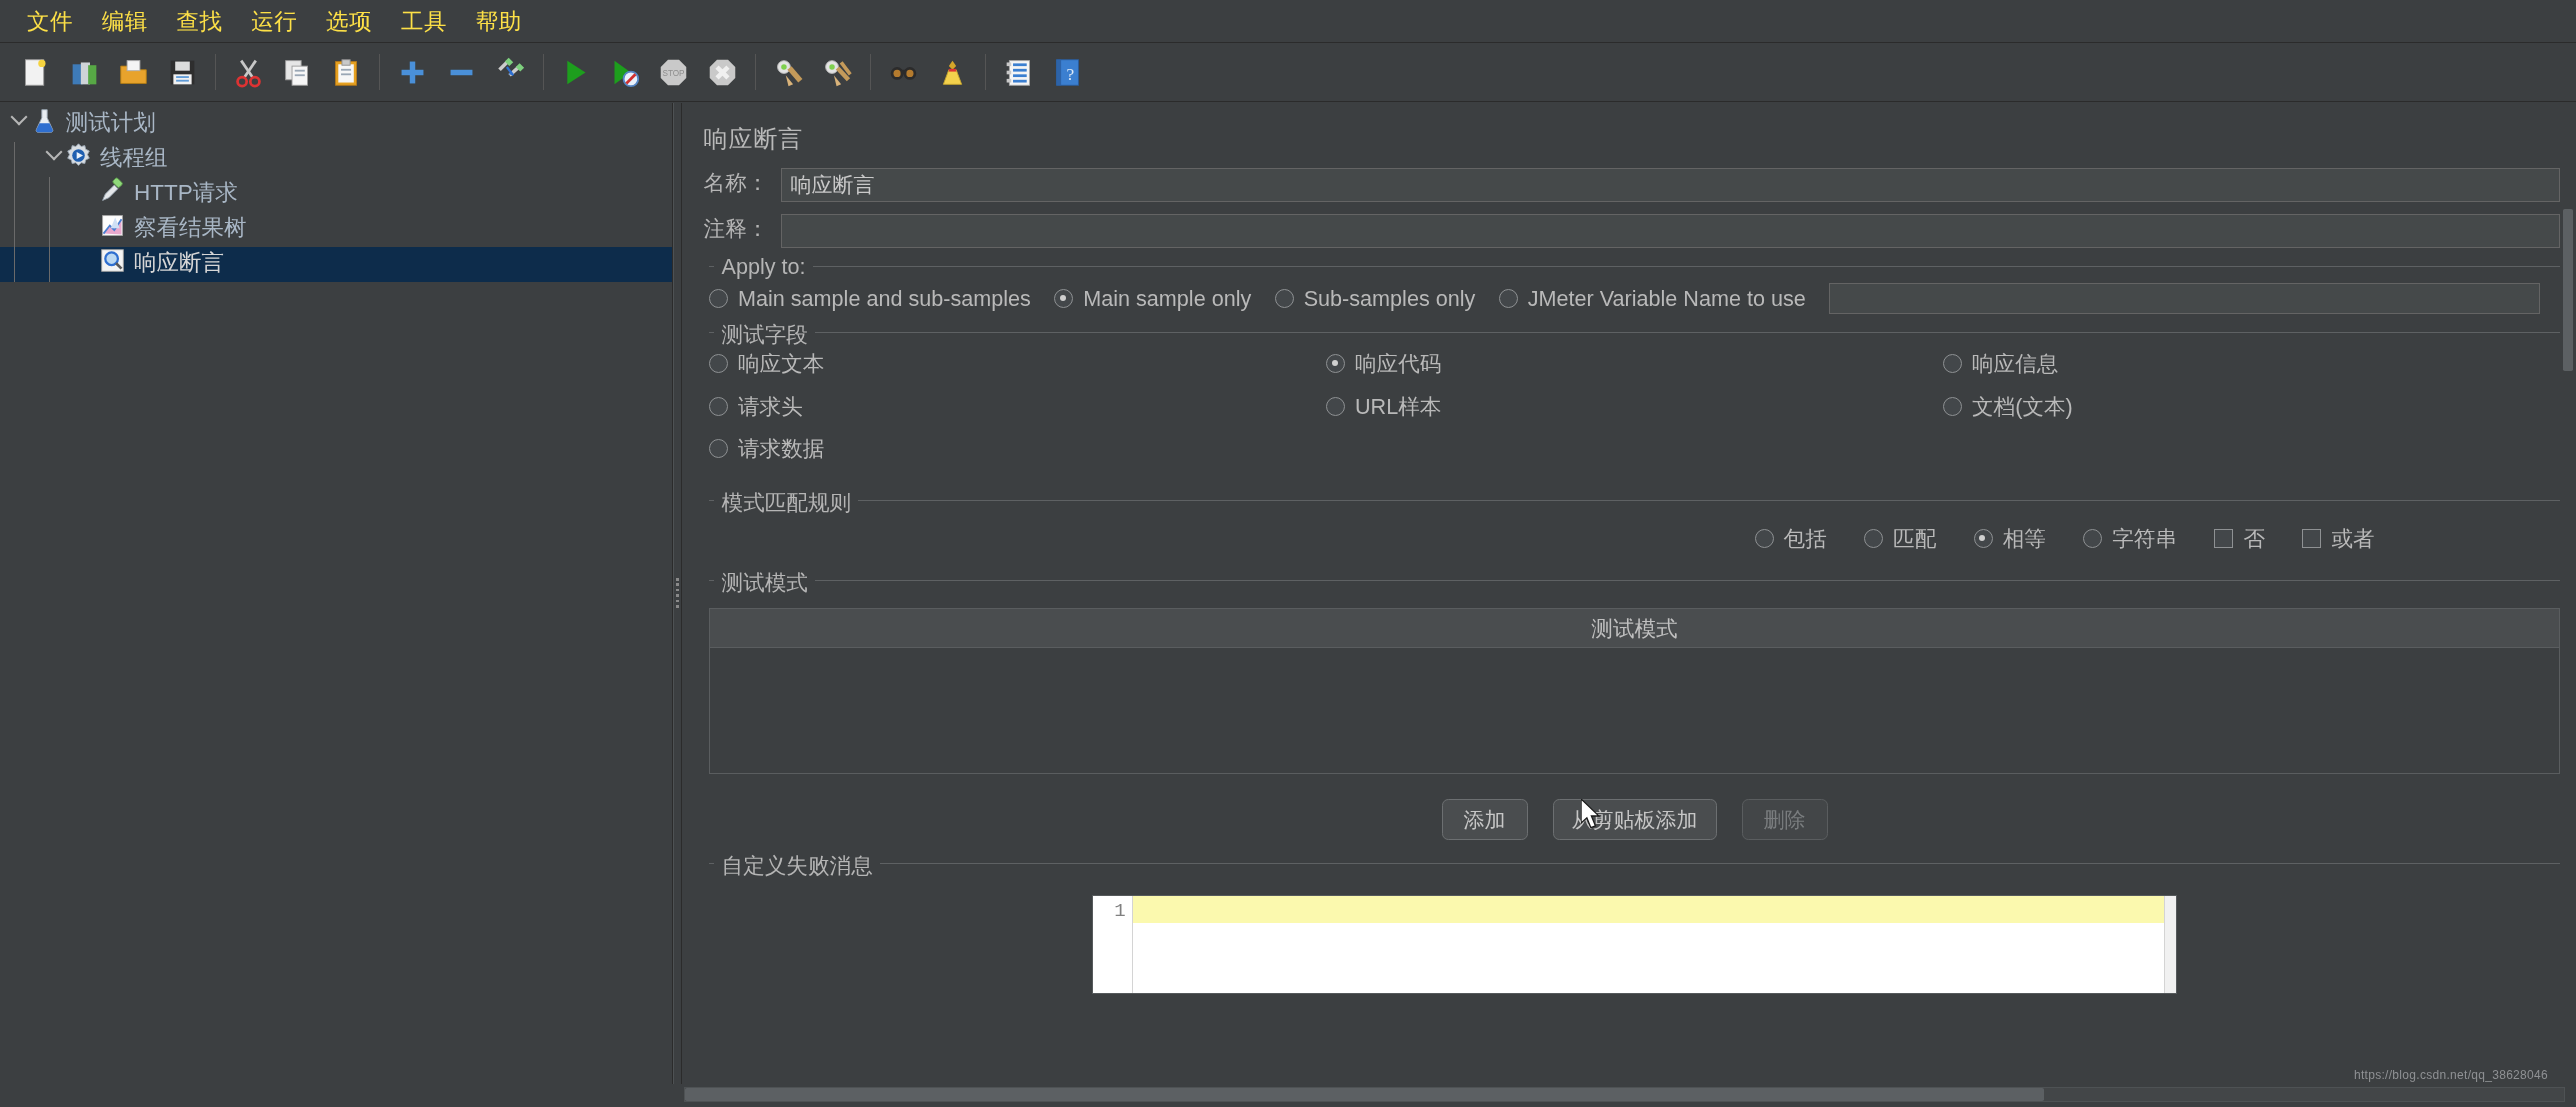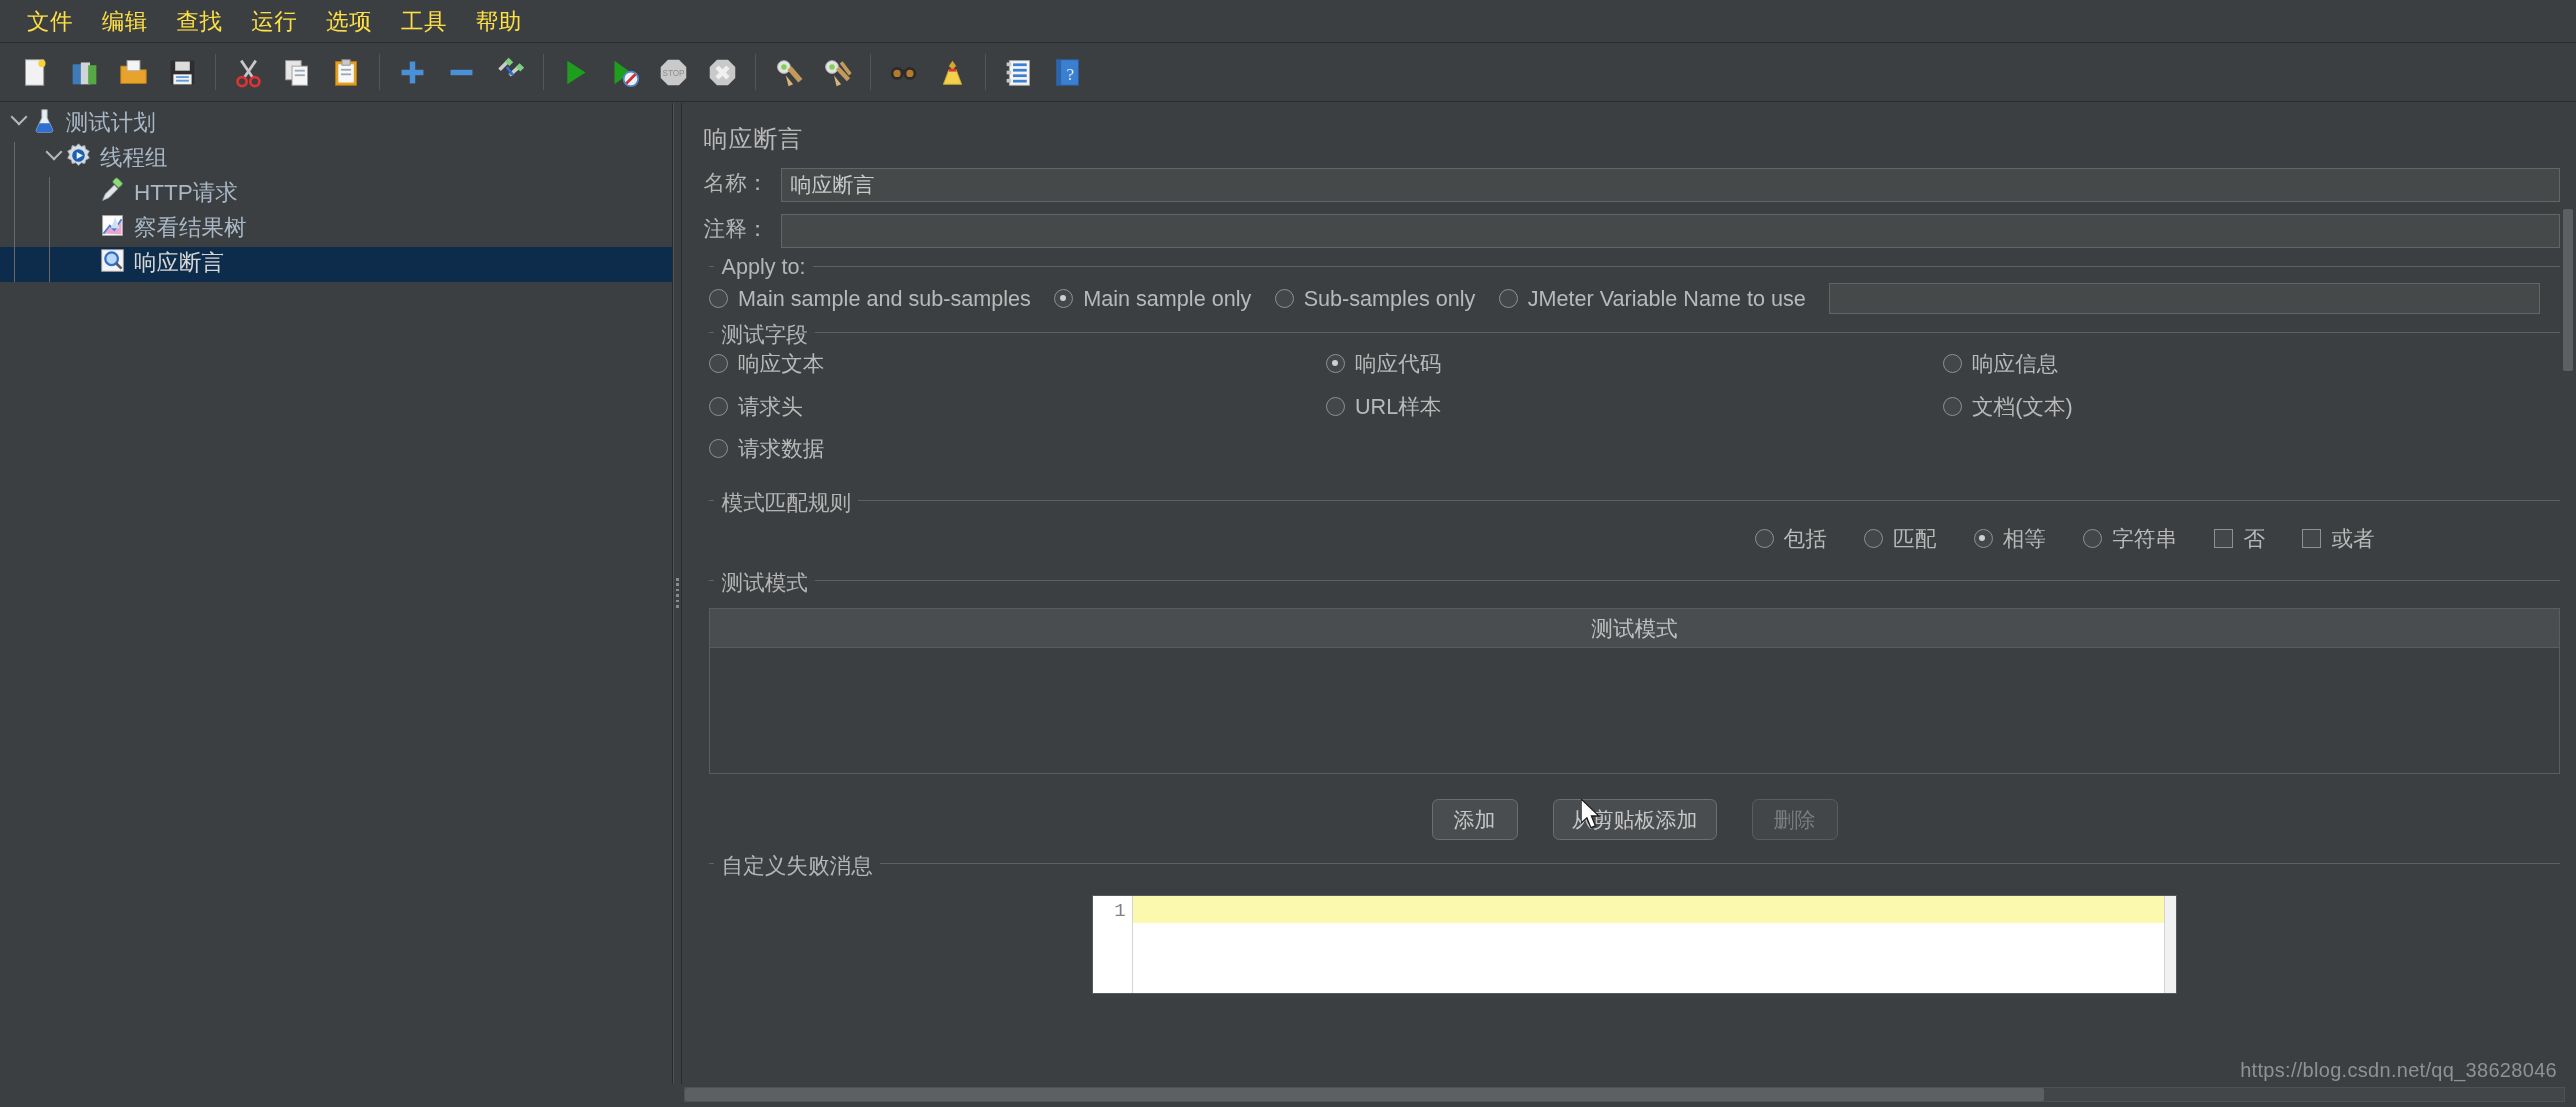--- a/index.html
+++ b/index.html
@@ -155,21 +155,21 @@
     background: #4a4d4f; border: 0.9px solid #5a5d5f;
     display: flex; align-items: center; justify-content: center;
     font-size: 21.6px; color: #c0c0c0;
   }
   .tbl-body {
     height: 126px; background: #3c3f41;
     border-left: 0.9px solid #5a5d5f; border-right: 0.9px solid #5a5d5f;
     border-bottom: 0.9px solid #5a5d5f;
   }
   .btn-row {
-    display: flex; justify-content: center; gap: 35px;
+    display: flex; justify-content: center; gap: 25px;
     margin-top: 25px; padding-bottom: 5.4px;
   }
   .btn {
     min-width: 86px; height: 41px;
     background: #4a4d4f; border: 0.9px solid #6c6f71;
     border-radius: 6.3px; color: #c6c6c6;
     font-size: 21px; display:flex; align-items:center; justify-content:center;
     padding: 0 18px; cursor: default;
   }
   .btn.disabled { color: #7a7d7f; border-color: #5a5d5f; background:#434648; }
@@ -214,22 +214,22 @@
     width: 12.6px; height: 972px;
     background: #3c3f41;
   }
   .vscroll-thumb {
     position:absolute; top:0; left:0.9px; width: 10.8px; height: 162px;
     background: #5c6063; border-radius: 1.8px;
   }
 
   
   .watermark {
-    position: absolute; right: 19px; bottom: 25px;
-    font-size: 20px; color: #8f9194; letter-spacing: 0.3px;
+    position: absolute; right: 28px; bottom: 25px;
+    font-size: 12px; color: #8f9194; letter-spacing: 0.3px;
   }
   
   .cursor { position: absolute; pointer-events: none; }
 </style>
 </head>
 <body>
 
 <div class="menubar" id="menubar">
     <div class="menu-item">文件</div>
     <div class="menu-item">编辑</div>

